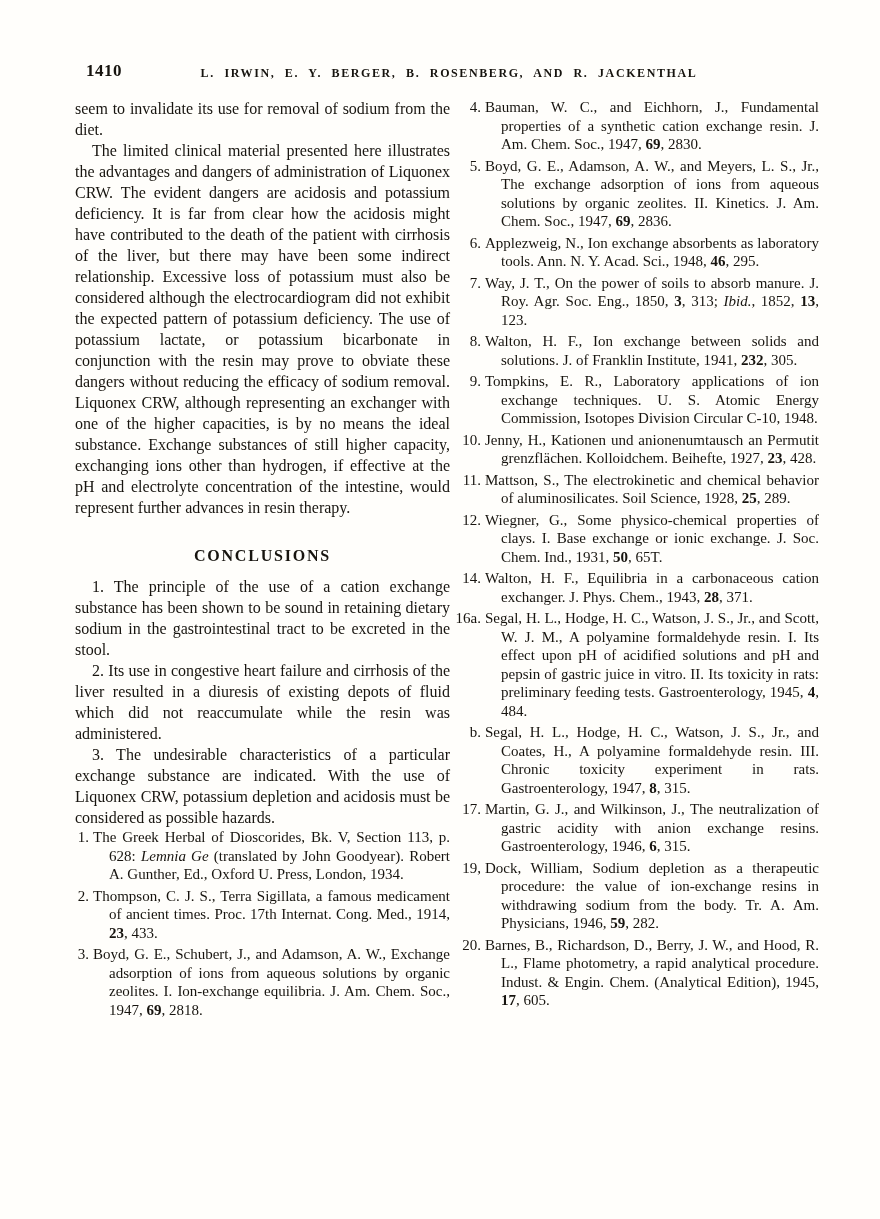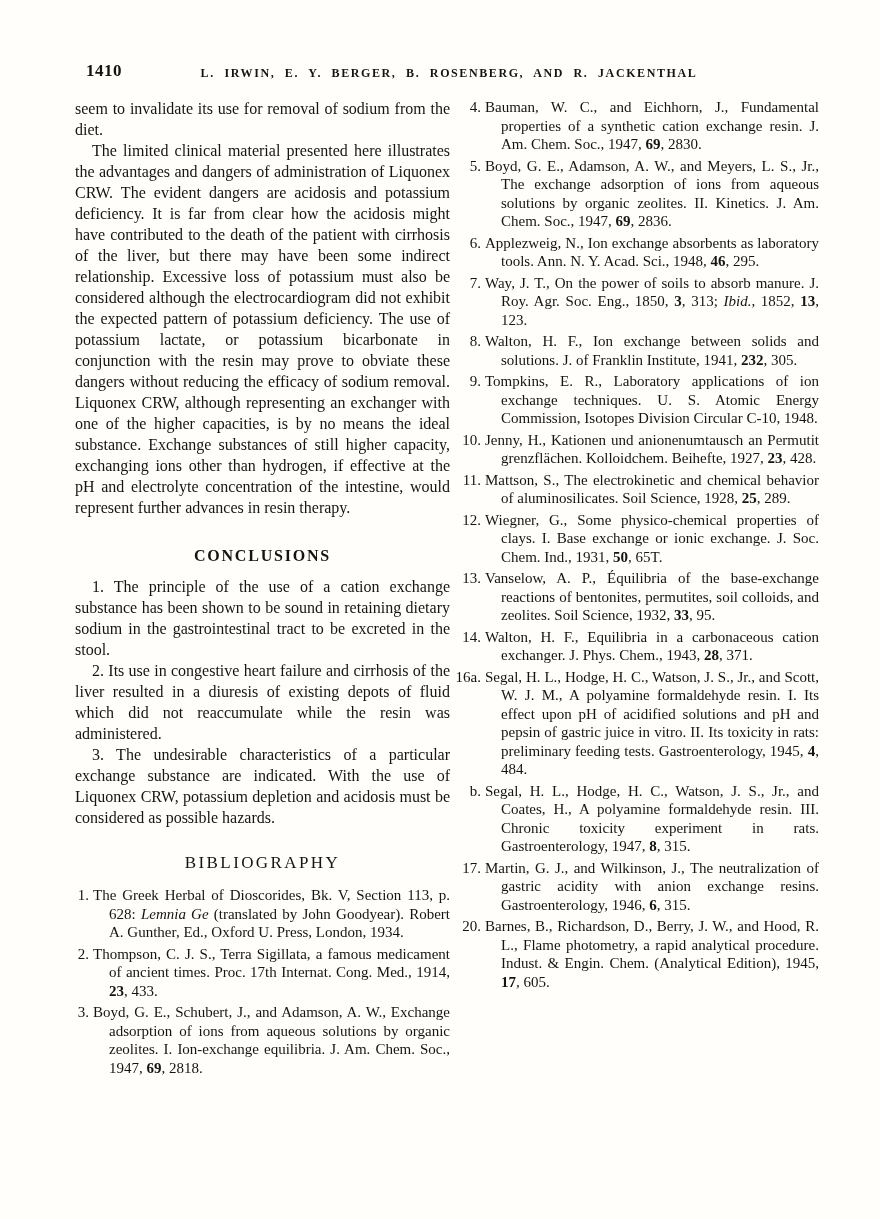--- a/index.html
+++ b/index.html
@@ -90,21 +90,20 @@
 
     <div class="col col-left">
       <p class="body-par">seem to invalidate its use for removal of sodium from the diet.</p>
       <p class="body-par indented">The limited clinical material presented here illustrates the advantages and dangers of administration of Liquonex CRW.  The evident dangers are acidosis and potassium deficiency.  It is far from clear how the acidosis might have contributed to the death of the patient with cirrhosis of the liver, but there may have been some indirect relationship.  Excessive loss of potassium must also be considered although the electrocardiogram did not exhibit the expected pattern of potassium deficiency.  The use of potassium lactate, or potassium bicarbonate in conjunction with the resin may prove to obviate these dangers without reducing the efficacy of sodium removal.  Liquonex CRW, although representing an exchanger with one of the higher capacities, is by no means the ideal substance.  Exchange substances of still higher capacity, exchanging ions other than hydrogen, if effective at the pH and electrolyte concentration of the intestine, would represent further advances in resin therapy.</p>
 
       <h3 class="conclusions-heading">CONCLUSIONS</h3>
       <p class="body-par indented">1.  The principle of the use of a cation exchange substance has been shown to be sound in retaining dietary sodium in the gastrointestinal tract to be excreted in the stool.</p>
       <p class="body-par indented">2.  Its use in congestive heart failure and cirrhosis of the liver resulted in a diuresis of existing depots of fluid which did not reaccumulate while the resin was administered.</p>
       <p class="body-par indented">3.  The undesirable characteristics of a particular exchange substance are indicated.  With the use of Liquonex CRW, potassium depletion and acidosis must be considered as possible hazards.</p>
 
-      <h3 class="bibliography-heading">BIBLIOGRAPHY</h3>
 
       <div class="ref">
         <span class="ref-num">1.</span>
         <div class="ref-body">The Greek Herbal of Dioscorides, Bk. V, Section 113, p. 628: <i>Lemnia Ge</i> (translated by John Goodyear).  Robert A. Gunther, Ed., Oxford U. Press, London, 1934.</div>
       </div>
       <div class="ref">
         <span class="ref-num">2.</span>
         <div class="ref-body">Thompson, C. J. S., Terra Sigillata, a famous medicament of ancient times.  Proc. 17th Internat. Cong. Med., 1914, <b>23</b>, 433.</div>
       </div>
       <div class="ref">
@@ -144,39 +143,39 @@
       </div>
       <div class="ref">
         <span class="ref-num">11.</span>
         <div class="ref-body">Mattson, S., The electrokinetic and chemical behavior of aluminosilicates.  Soil Science, 1928, <b>25</b>, 289.</div>
       </div>
       <div class="ref">
         <span class="ref-num">12.</span>
         <div class="ref-body">Wiegner, G., Some physico-chemical properties of clays.  I. Base exchange or ionic exchange.  J. Soc. Chem. Ind., 1931, <b>50</b>, 65T.</div>
       </div>
       <div class="ref">
-        <span class="ref-num">13.</span>
-        <div class="ref-body">Vanselow, A. P., Équilibria of the base-exchange reactions of bentonites, permutites, soil colloids, and zeolites.  Soil Science, 1932, <b>33</b>, 95.</div>
-      </div>
-      <div class="ref">
         <span class="ref-num">14.</span>
         <div class="ref-body">Walton, H. F., Equilibria in a carbonaceous cation exchanger.  J. Phys. Chem., 1943, <b>28</b>, 371.</div>
       </div>
       <div class="ref">
         <span class="ref-num">16a.</span>
         <div class="ref-body">Segal, H. L., Hodge, H. C., Watson, J. S., Jr., and Scott, W. J. M., A polyamine formaldehyde resin.  I. Its effect upon pH of acidified solutions and pH and pepsin of gastric juice in vitro.  II. Its toxicity in rats: preliminary feeding tests.  Gastroenterology, 1945, <b>4</b>, 484.</div>
       </div>
       <div class="ref">
         <span class="ref-num">b.</span>
         <div class="ref-body">Segal, H. L., Hodge, H. C., Watson, J. S., Jr., and Coates, H., A polyamine formaldehyde resin.  III. Chronic toxicity experiment in rats.  Gastroenterology, 1947, <b>8</b>, 315.</div>
       </div>
       <div class="ref">
         <span class="ref-num">17.</span>
         <div class="ref-body">Martin, G. J., and Wilkinson, J., The neutralization of gastric acidity with anion exchange resins.  Gastroenterology, 1946, <b>6</b>, 315.</div>
       </div>
       <div class="ref">
+        <span class="ref-num">19,</span>
+        <div class="ref-body">Dock, William, Sodium depletion as a therapeutic procedure: the value of ion-exchange resins in withdrawing sodium from the body.  Tr. A. Am. Physicians, 1946, <b>59</b>, 282.</div>
+      </div>
+      <div class="ref">
         <span class="ref-num">20.</span>
         <div class="ref-body">Barnes, B., Richardson, D., Berry, J. W., and Hood, R. L., Flame photometry, a rapid analytical procedure.  Indust. &amp; Engin. Chem. (Analytical Edition), 1945, <b>17</b>, 605.</div>
       </div>
     </div>
 
   </div>
 </div>
 
 </body></html>

